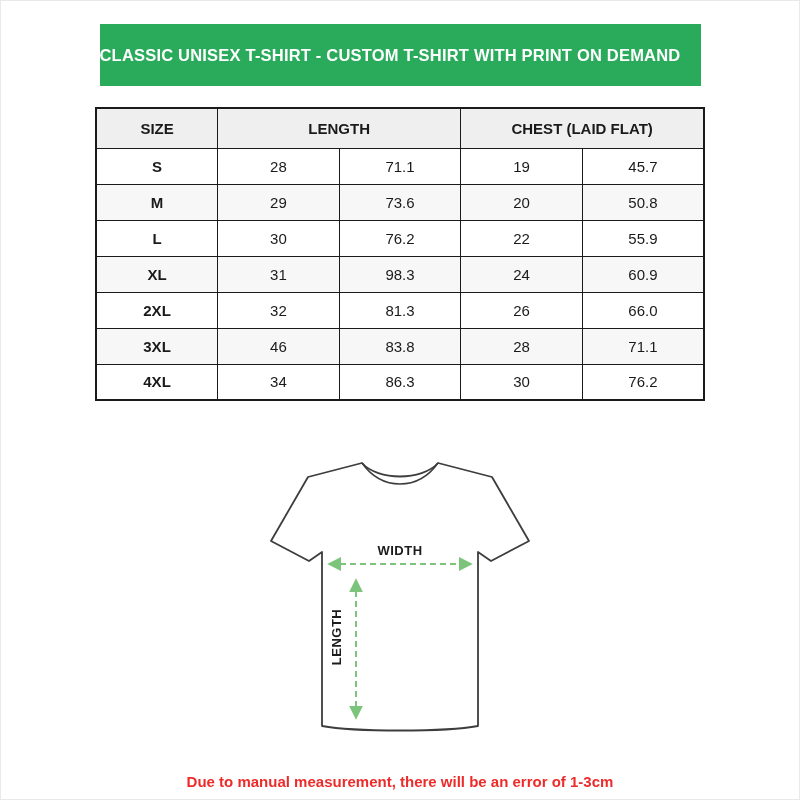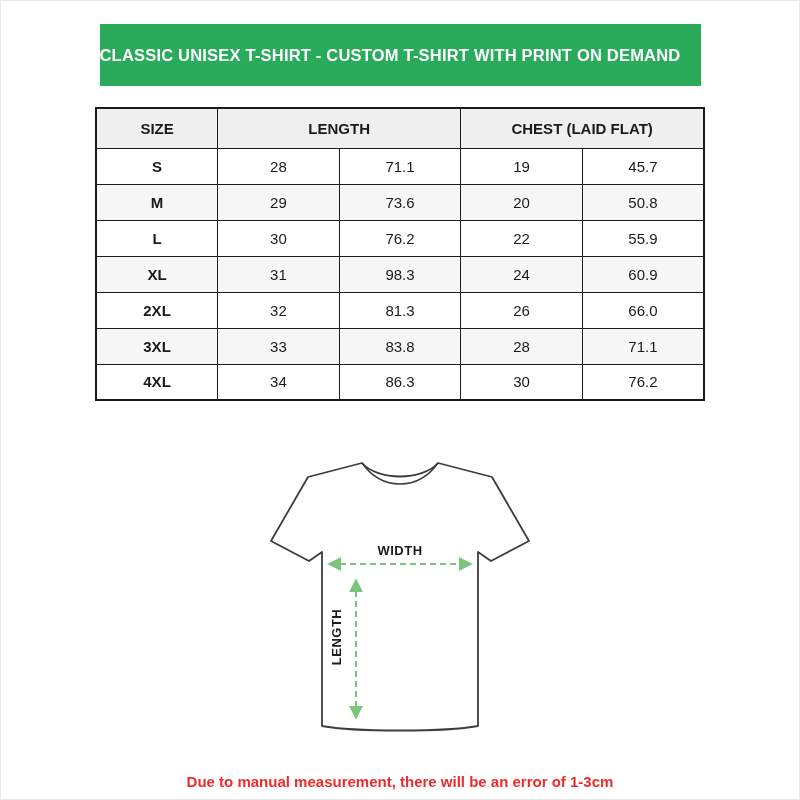--- a/index.html
+++ b/index.html
@@ -114,21 +114,21 @@
         </tr>
         <tr>
           <td class="size-cell">2XL</td>
           <td>32</td>
           <td>81.3</td>
           <td>26</td>
           <td>66.0</td>
         </tr>
         <tr>
           <td class="size-cell">3XL</td>
-          <td>33</td>
+          <td>46</td>
           <td>83.8</td>
           <td>28</td>
           <td>71.1</td>
         </tr>
         <tr>
           <td class="size-cell">4XL</td>
           <td>34</td>
           <td>86.3</td>
           <td>30</td>
           <td>76.2</td>

